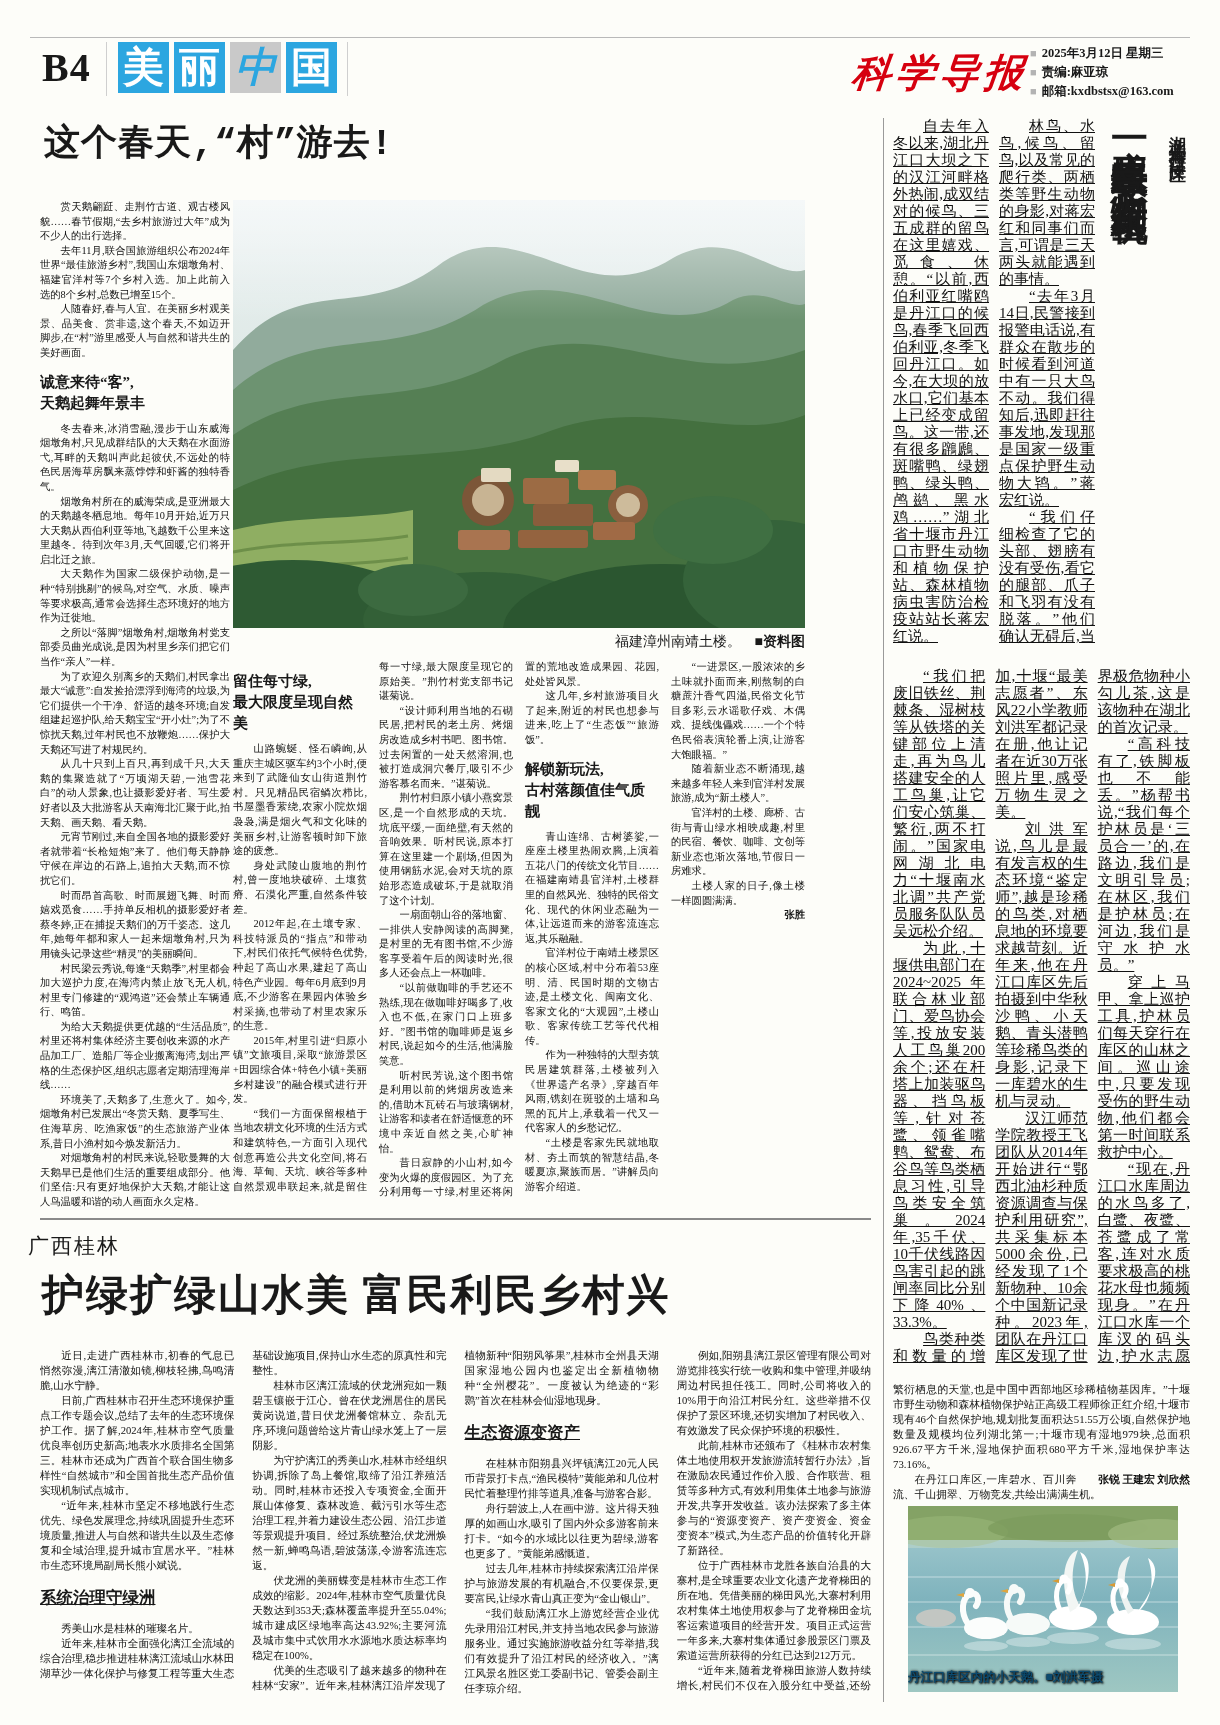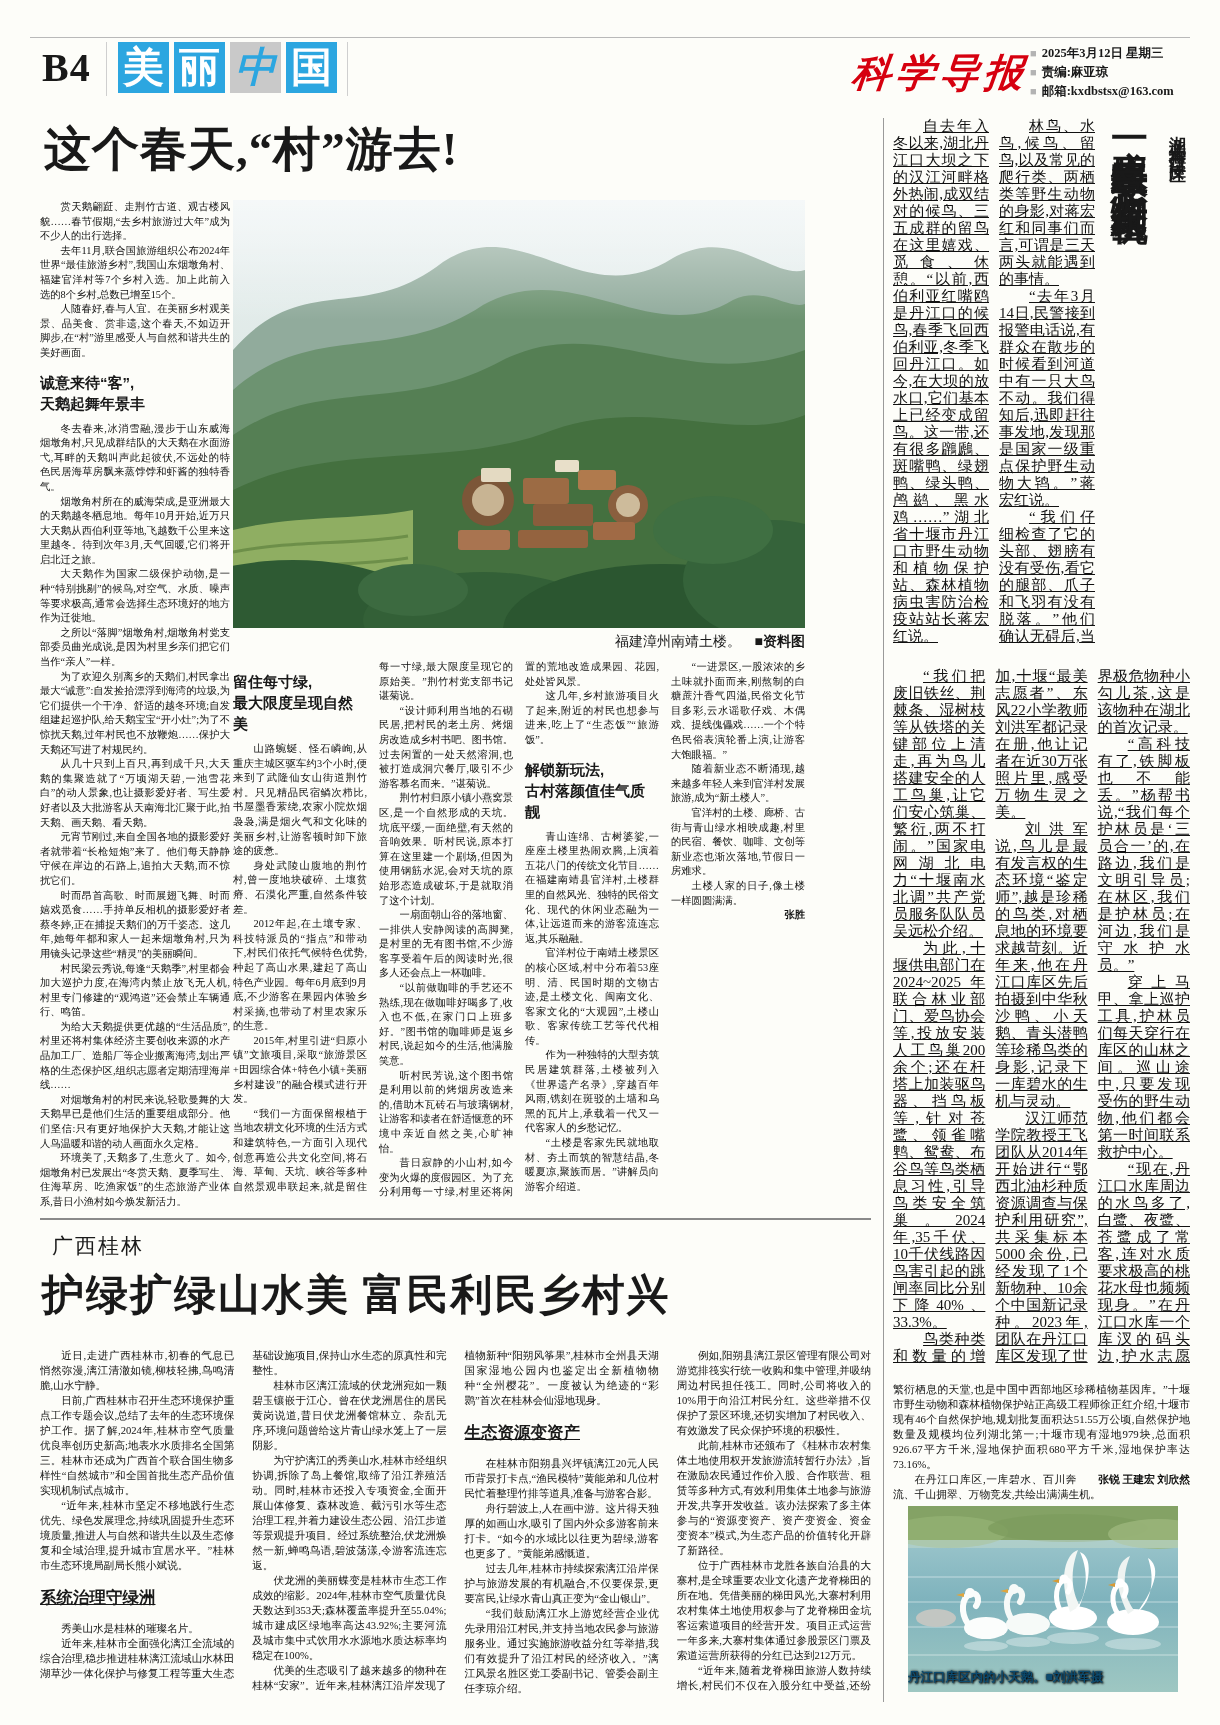--- a/index.html
+++ b/index.html
@@ -17,25 +17,25 @@
   .sq.gray{background:#c9c9c9;color:#2ca6e0;font-style:italic;font-family:"Liberation Serif",serif;}
   .masthead{left:852px;top:46px;font-size:39px;color:#d6000f;font-weight:bold;font-style:italic;
             letter-spacing:5px;transform:skewX(-6deg);}
   .info{left:1030px;top:44px;font-size:12.5px;line-height:19px;font-weight:bold;white-space:nowrap;}
   .info .bu{color:#b3b3b3;margin-right:5px;font-size:11px;}
   
   .bt{font-size:10.3px;line-height:14.6px;text-align:justify;text-indent:2em;margin:0;color:#111;}
   .noind{text-indent:0;}
   .byl{text-align:right;font-weight:bold;text-indent:0;}
   h1,h2,h3{margin:0;font-weight:bold;}
-  .sub{font-family:Liberation Sans, sans-serif;font-size:15px;line-height:21px;margin:11px 0 8px;
+  .sub{font-family:Liberation Serif, serif;font-size:15px;line-height:21px;margin:11px 0 8px;
        break-inside:avoid;}
   
-  .main-headline{left:44px;top:118px;font-size:47px;letter-spacing:1px;
-                 font-family:Liberation Serif, serif;font-weight:900;}
+  .main-headline{left:44px;top:118px;font-size:36px;letter-spacing:1px;
+                 font-family:Liberation Mono, monospace;font-weight:900;}
   .leftcol{left:40px;top:200px;width:190px;height:1008px;overflow:hidden;}
   .main-photo{left:233px;top:200px;width:572px;height:428px;background:#c7d6cf;overflow:hidden;}
   .caption-row{left:233px;top:633px;width:572px;text-align:right;font-size:14px;}
   .caption-row .credit{font-weight:bold;margin-left:10px;}
   .midcols{left:233px;top:660px;width:572px;height:546px;column-count:4;column-gap:12px;
            column-fill:auto;overflow:hidden;}
   
   .vrule-main{left:883px;top:118px;width:1px;height:1584px;background:#9a9a9a;}
   .r-top{left:893px;top:118px;width:297px;height:542px;display:flex;}
   .r-topcols{width:202px;height:542px;column-count:2;column-gap:10px;column-fill:auto;overflow:hidden;}
@@ -48,21 +48,21 @@
          column-fill:auto;overflow:hidden;}
   .r-mid .bt,.r-top .bt{font-size:15px;line-height:17px;text-decoration:underline;}
   .r-bottom{left:893px;top:1382px;width:297px;height:120px;overflow:hidden;}
   .r-bottom .bt{font-size:10.8px;line-height:15px;}
   .byl-inline{float:right;font-weight:bold;}
   .swan{left:908px;top:1506px;width:270px;height:186px;overflow:hidden;background:#8fb9c0;}
   .swan-cap{position:absolute;left:0;bottom:6px;width:100%;text-align:left;color:#0c4a6e;
             font-weight:bold;font-size:12.5px;text-shadow:0 0 3px #000,1px 1px 2px #000;}
   
   .b-divider{left:40px;top:1218px;width:831px;height:2px;background:#8a8a8a;}
-  .b-kicker{left:52px;top:1232px;font-size:21px;letter-spacing:2px;}
+  .b-kicker{left:28px;top:1232px;font-size:21px;letter-spacing:2px;}
   .b-headline{left:42px;top:1267px;font-size:42px;font-weight:bold;letter-spacing:2px;}
   .b-cols{left:40px;top:1348px;width:831px;height:357px;column-count:4;column-gap:18px;
           column-fill:auto;overflow:hidden;}
   .b-cols .bt{font-size:10.6px;line-height:15px;}
   .b-sub{font-family:"Liberation Sans",sans-serif;font-size:16.5px;margin:14px 0 12px;break-inside:avoid;text-decoration:underline;}
 </style>
 </head>
 <body>
 
 <div class="page">
@@ -97,22 +97,22 @@
     <p class="bt">冬去春来,冰消雪融,漫步于山东威海烟墩角村,只见成群结队的大天鹅在水面游弋,耳畔的天鹅叫声此起彼伏,不远处的特色民居海草房飘来蒸饽饽和虾酱的独特香气。</p>
     <p class="bt">烟墩角村所在的威海荣成,是亚洲最大的天鹅越冬栖息地。每年10月开始,近万只大天鹅从西伯利亚等地,飞越数千公里来这里越冬。待到次年3月,天气回暖,它们将开启北迁之旅。</p>
     <p class="bt">大天鹅作为国家二级保护动物,是一种“特别挑剔”的候鸟,对空气、水质、噪声等要求极高,通常会选择生态环境好的地方作为迁徙地。</p>
     <p class="bt">之所以“落脚”烟墩角村,烟墩角村党支部委员曲光成说,是因为村里乡亲们把它们当作“亲人”一样。</p>
     <p class="bt">为了欢迎久别离乡的天鹅们,村民拿出最大“诚意”:自发捡拾漂浮到海湾的垃圾,为它们提供一个干净、舒适的越冬环境;自发组建起巡护队,给天鹅宝宝“开小灶”;为了不惊扰天鹅,过年村民也不放鞭炮……保护大天鹅还写进了村规民约。</p>
     <p class="bt">从几十只到上百只,再到成千只,大天鹅的集聚造就了“万顷湖天碧,一池雪花白”的动人景象,也让摄影爱好者、写生爱好者以及大批游客从天南海北汇聚于此,拍天鹅、画天鹅、看天鹅。</p>
     <p class="bt">元宵节刚过,来自全国各地的摄影爱好者就带着“长枪短炮”来了。他们每天静静守候在岸边的石路上,追拍大天鹅,而不惊扰它们。</p>
     <p class="bt">时而昂首高歌、时而展翅飞舞、时而嬉戏觅食……手持单反相机的摄影爱好者蔡冬婷,正在捕捉天鹅们的万千姿态。这几年,她每年都和家人一起来烟墩角村,只为用镜头记录这些“精灵”的美丽瞬间。</p>
     <p class="bt">村民梁云秀说,每逢“天鹅季”,村里都会加大巡护力度,在海湾内禁止放飞无人机,村里专门修建的“观鸿道”还会禁止车辆通行、鸣笛。</p>
     <p class="bt">为给大天鹅提供更优越的“生活品质”,村里还将村集体经济主要创收来源的水产品加工厂、造船厂等企业搬离海湾,划出严格的生态保护区,组织志愿者定期清理海岸线……</p>
+    <p class="bt">环境美了,天鹅多了,生意火了。如今,烟墩角村已发展出“冬赏天鹅、夏季写生、住海草房、吃渔家饭”的生态旅游产业体系,昔日小渔村如今焕发新活力。</p>
     <p class="bt">对烟墩角村的村民来说,轻歌曼舞的大天鹅早已是他们生活的重要组成部分。他们坚信:只有更好地保护大天鹅,才能让这人鸟温暖和谐的动人画面永久定格。</p>
-    <p class="bt">环境美了,天鹅多了,生意火了。如今,烟墩角村已发展出“冬赏天鹅、夏季写生、住海草房、吃渔家饭”的生态旅游产业体系,昔日小渔村如今焕发新活力。</p>
   </div>
 
   <div class="abs main-photo">
     <svg width="572" height="428" viewBox="0 0 572 428">
       <defs>
         <linearGradient id="sky" x1="0" y1="0" x2="0" y2="1">
           <stop offset="0" stop-color="#e9f0f1"></stop>
             <stop offset="1" stop-color="#cfdfd6"></stop>
         </linearGradient>
         <linearGradient id="haze" x1="0" y1="0" x2="0" y2="1">

